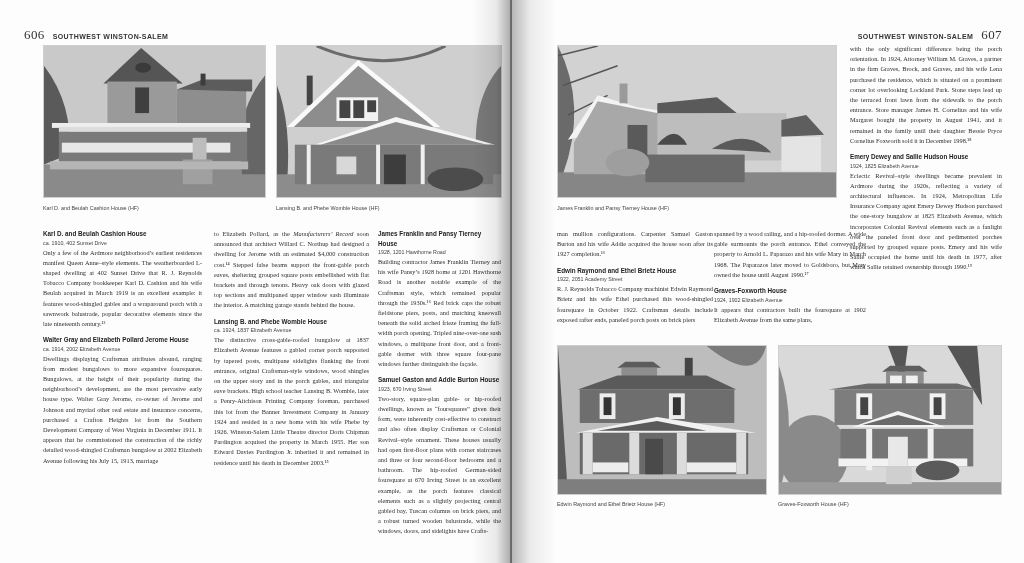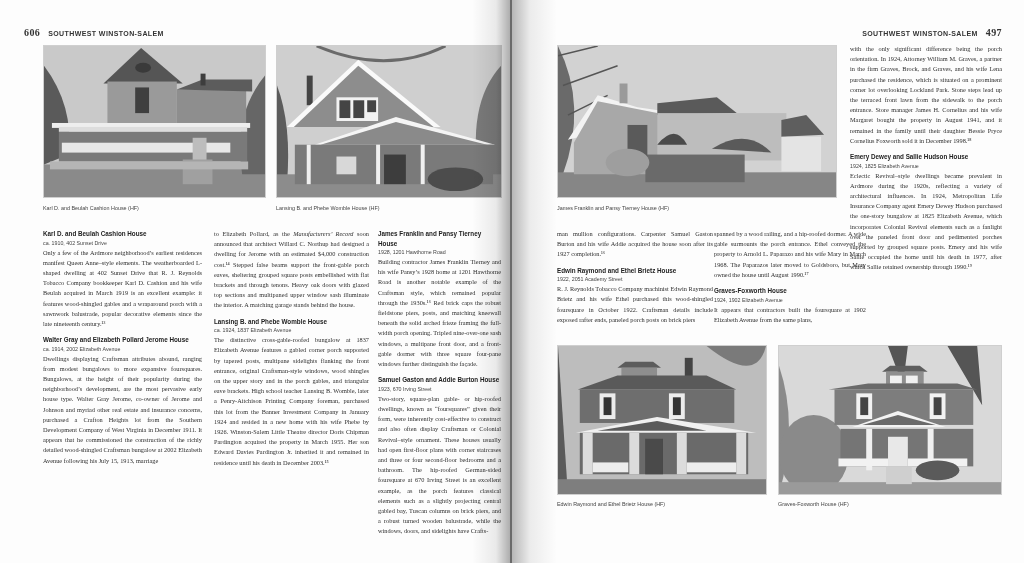--- a/index.html
+++ b/index.html
@@ -12,21 +12,21 @@
   .page-right { left: 512px; width: 512px; }
 
   .gutter-shadow-left { position: absolute; right: 0; top: 0; width: 40px; height: 563px;
     background: linear-gradient(to right, rgba(0,0,0,0) 0%, rgba(0,0,0,0.08) 60%, rgba(0,0,0,0.35) 100%); }
   .gutter-line { position: absolute; left: 510px; top: 0; width: 3px; height: 563px; background: #6a6a6a; }
   .gutter-shadow-right { position: absolute; left: 0; top: 0; width: 45px; height: 563px;
     background: linear-gradient(to right, rgba(0,0,0,0.28) 0%, rgba(0,0,0,0.07) 40%, rgba(0,0,0,0) 100%); }
 
   .running-head { position: absolute; top: 27px; font-family: "Liberation Sans", sans-serif;
     font-size: 7px; font-weight: bold; letter-spacing: 0.4px; color: #333; white-space: nowrap; }
-  .running-head .num { font-family: "Liberation Serif", serif; font-weight: bold; font-size: 10px; margin: 17px 8px; }
+  .running-head .num { font-family: "Liberation Serif", serif; font-weight: normal; font-size: 13px; margin: 17px 8px; }
 
   .photo { position: absolute; overflow: hidden; border: 1px solid #cfcfcf; }
   .photo svg { display: block; width: 100%; height: 100%; }
   .caption { position: absolute; font-family: "Liberation Sans", sans-serif; font-size: 5.4px; color: #444; white-space: nowrap; }
 
   .col { position: absolute; font-size: 6.3px; line-height: 10.2px; text-align: justify; color: #2e2e2e; hyphens: auto; }
   .entry-title { font-family: "Liberation Sans", sans-serif; font-weight: bold; font-size: 6.3px; line-height: 9.5px; color: #222; text-align: left; margin-top: 6px; }
   .entry-title:first-child { margin-top: 0; }
   .entry-sub { font-family: "Liberation Sans", sans-serif; font-size: 5.3px; line-height: 9px; color: #444; text-align: left; }
   .para { margin: 0; }
@@ -120,21 +120,21 @@
 
     <div class="gutter-shadow-left"></div>
   </div>
 
   <div class="gutter-line"></div>
 
   <div class="page page-right">
     <div class="gutter-shadow-right"></div>
 
     <div class="running-head" style="right:22px;">
-      <span>SOUTHWEST WINSTON-SALEM</span><span class="num" style="margin-right:0;">497</span>
+      <span>SOUTHWEST WINSTON-SALEM</span><span class="num" style="margin-right:0;">607</span>
     </div>
 
     <div class="photo" style="left:45px; top:45px; width:280px; height:153px;">
       <svg viewBox="0 0 280 153" preserveAspectRatio="none">
         <rect width="280" height="153" fill="#d2d2d2"></rect>
         <path d="M0 0 Q30 60 5 130 L0 130Z" fill="#6a6a6a"></path>
         <path d="M0 10 L40 0 M5 40 L60 20 M10 70 L50 50" stroke="#555" stroke-width="1.5"></path>
         <rect x="0" y="128" width="280" height="25" fill="#868686"></rect>
         <polygon points="10,95 40,50 80,62 120,68" fill="#f3f3f3"></polygon>
         <polygon points="16,98 40,56 110,70 110,130 16,130" fill="#a8a8a8"></polygon>

